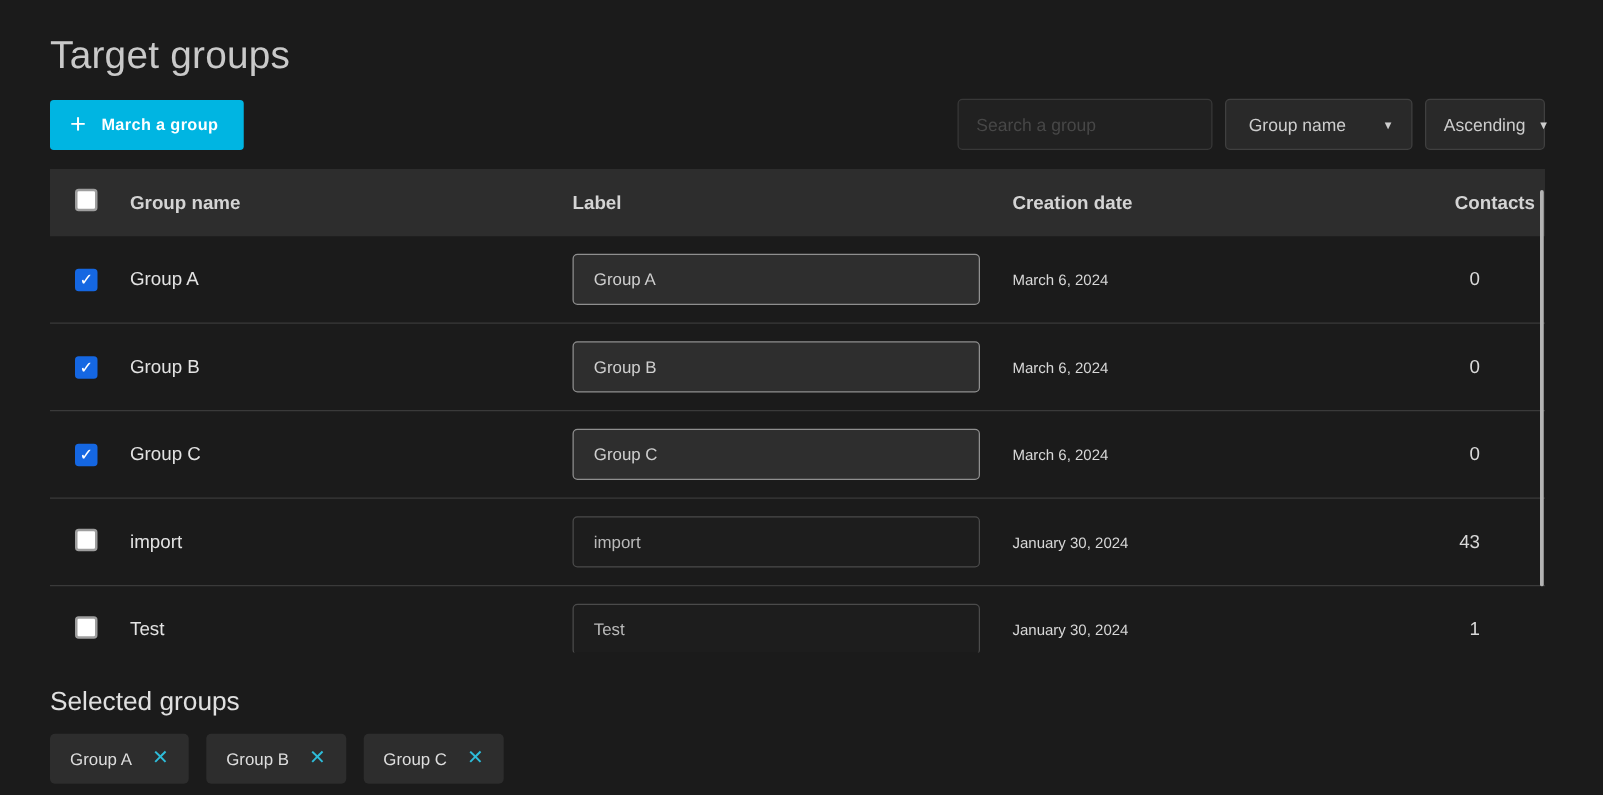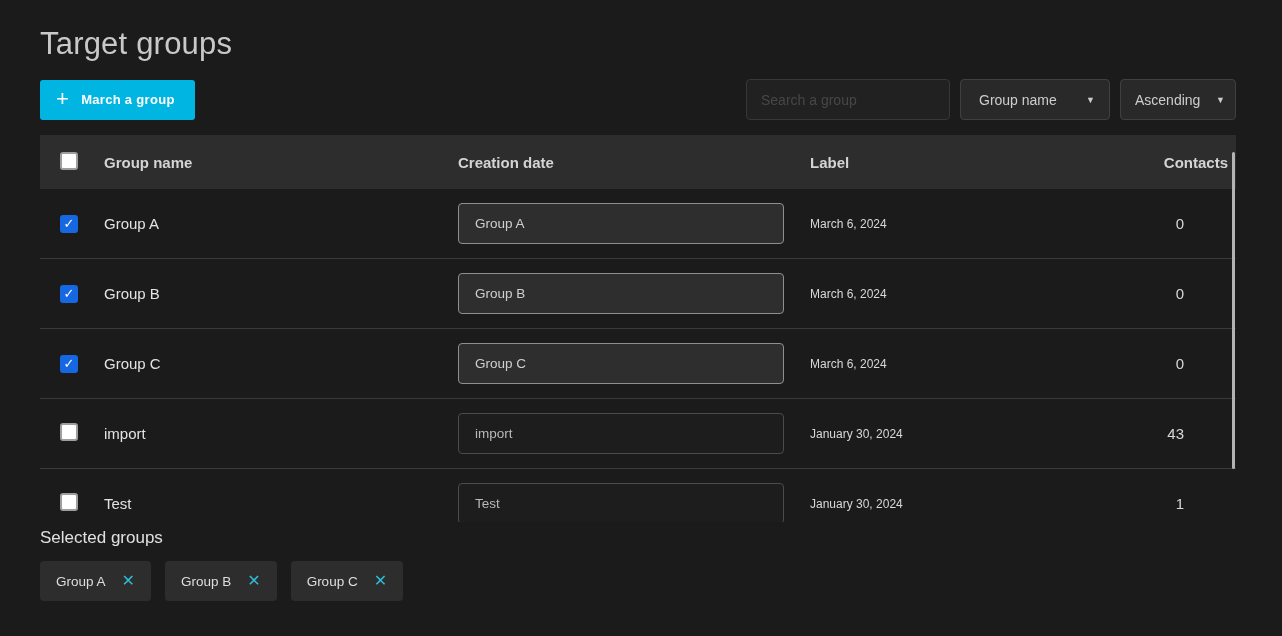--- a/index.html
+++ b/index.html
@@ -72,21 +72,21 @@
     border-radius: 4px;
     display: inline-flex;
     align-items: center;
     justify-content: space-between;
     color: #cdcdcd;
     font-size: 14px;
     padding: 0 14px;
     cursor: pointer;
   }
   .select.sort-field { width: 150px; padding-left: 18px; }
-  .select.sort-order { width: 116px; padding-right: 10px; }
+  .select.sort-order { width: 96px; padding-right: 10px; }
   .select .chev { font-size: 9px; color: #cdcdcd; margin-left: 10px; }
 
   
   .table-viewport {
     position: relative;
     margin-top: 15px;
     height: 387px;
     overflow: hidden;
   }
   .thead, .trow {
@@ -160,24 +160,24 @@
     top: 17px;
     right: 1px;
     width: 3px;
     height: 317px;
     background: #b3b3b3;
     border-radius: 2px;
   }
 
   
   .selected-title {
-    font-size: 17px;
+    font-size: 21px;
     font-weight: 400;
     color: #e0e0e0;
-    margin-top: 6px;
+    margin-top: 28px;
   }
   .chips { display: flex; gap: 14px; margin-top: 13px; }
   .chip {
     height: 40px;
     min-width: 109px;
     background: #2d2d2d;
     border-radius: 4px;
     display: inline-flex;
     align-items: center;
     justify-content: center;
@@ -220,22 +220,22 @@
 
   <div class="table-viewport">
 
     <div class="thead">
       <div class="cell-check">
         <span class="checkbox">
           
         </span>
       </div>
       <div>Group name</div>
+      <div>Label</div>
       <div>Creation date</div>
-      <div>Label</div>
       <div class="cell-contacts">Contacts</div>
     </div>
 
     <div class="trow">
       <div class="cell-check">
         <span class="checkbox checked">
           <span class="check">✓</span>
         </span>
       </div>
       <div>Group A</div>

